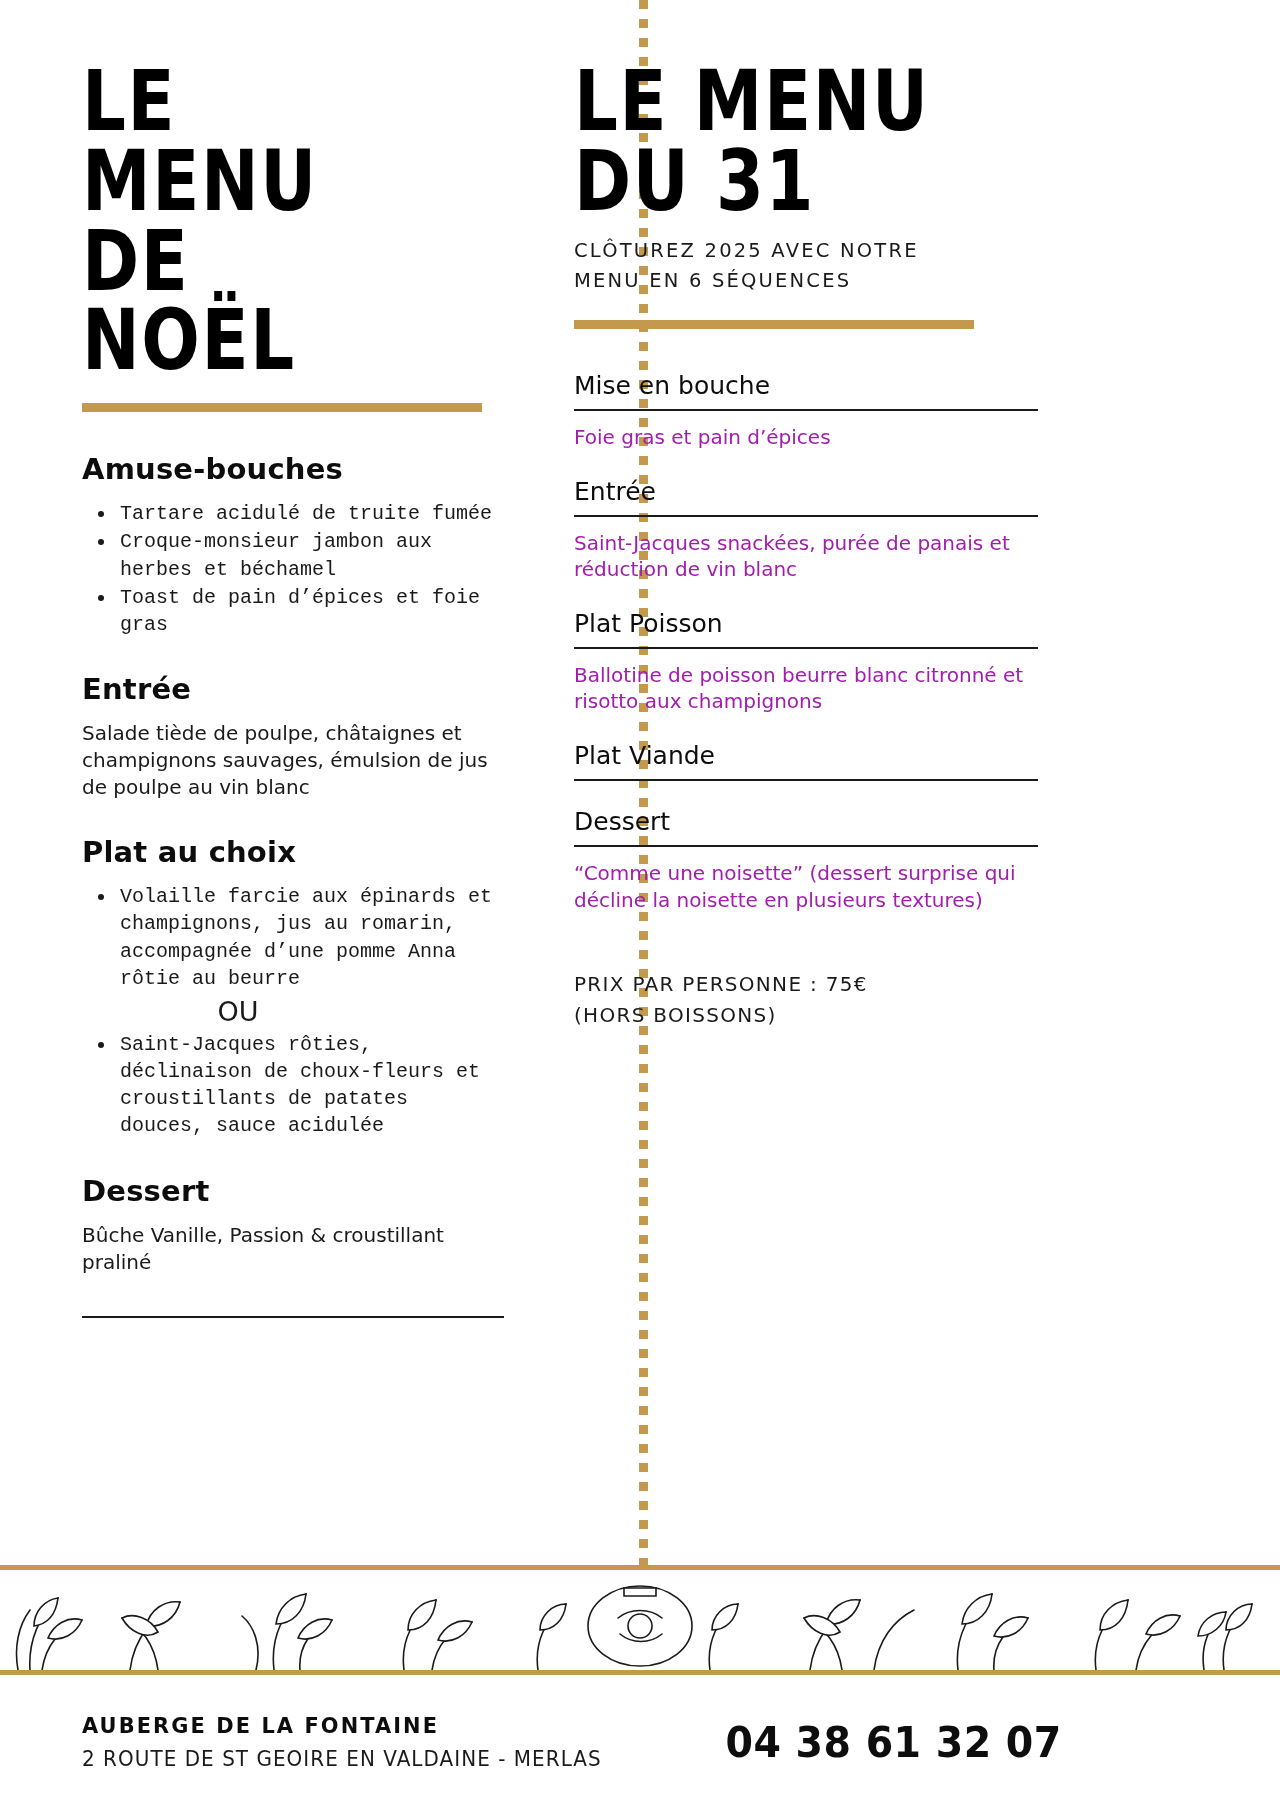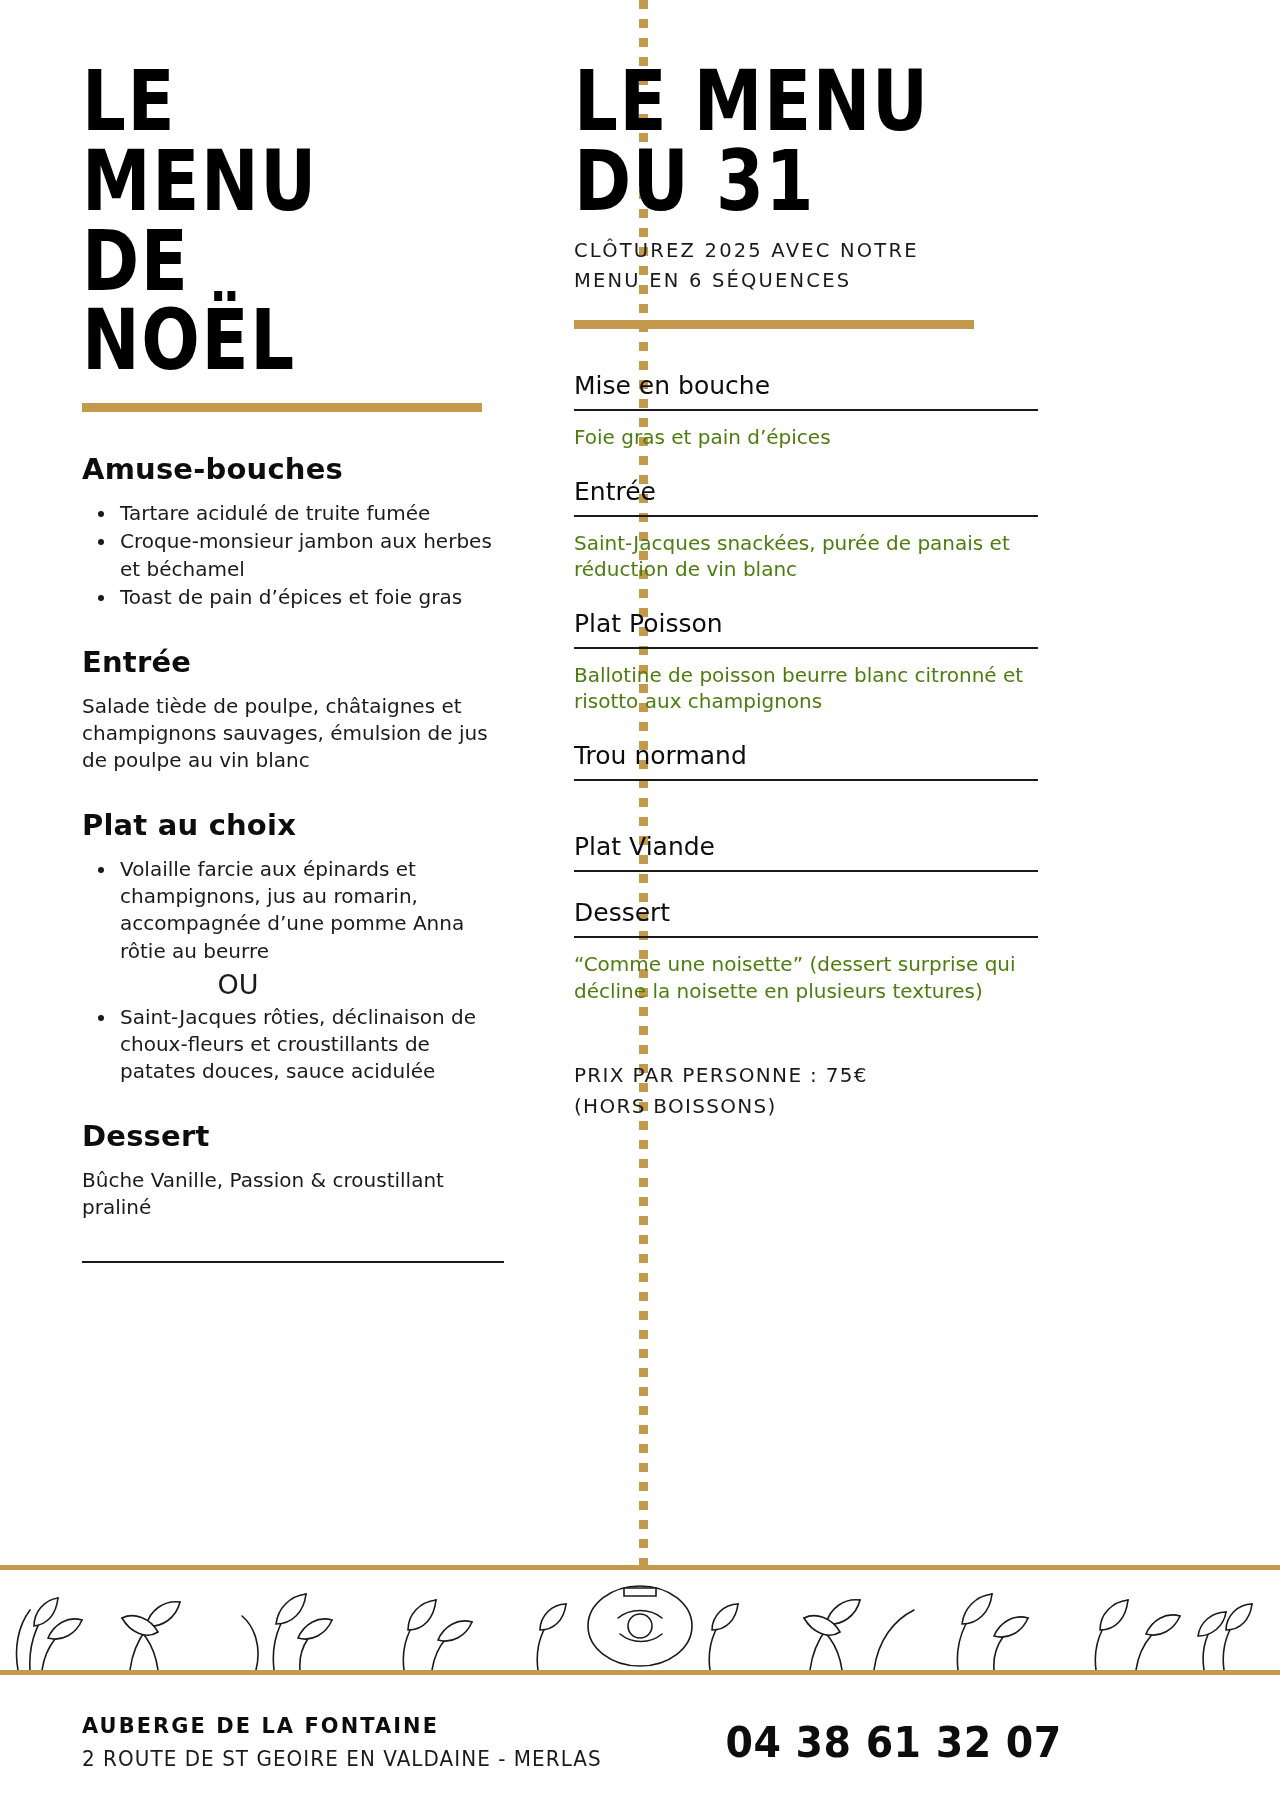--- a/index.html
+++ b/index.html
@@ -108,20 +108,21 @@
     font-size: 20px;
     line-height: 1.35;
     color: #1a1a1a;
     font-weight: 400;
   }
 
   ul.l-list {
     list-style: none;
     margin: 0;
     padding: 0;
+    font-family: Liberation Mono, monospace;
   }
   ul.l-list li {
     position: relative;
     padding-left: 38px;
     font-size: 20px;
     line-height: 1.36;
     color: #1a1a1a;
     margin-bottom: 1px;
   }
   ul.l-list li::before {
@@ -171,21 +172,21 @@
   .r-rule {
     height: 2px;
     background: #1a1a1a;
     width: 100%;
     margin-bottom: 13px;
   }
 
   .r-body {
     font-size: 20px;
     line-height: 1.33;
-    color: #4d7c0f;
+    color: #a21caf;
   }
 
   .r-empty { height: 12px; }
 
   .price-right {
     font-size: 20px;
     letter-spacing: 1.3px;
     line-height: 1.55;
     color: #1a1a1a;
     white-space: pre-line;
@@ -312,25 +313,20 @@
         <div class="r-rule"></div>
         <div class="r-body">Saint-Jacques snackées, purée de panais et réduction de vin blanc</div>
       </div>
 
       <div class="r-section">
         <div class="r-heading">Plat Poisson</div>
         <div class="r-rule"></div>
         <div class="r-body">Ballotine de poisson beurre blanc citronné et risotto aux champignons</div>
       </div>
 
-      <div class="r-section">
-        <div class="r-heading">Trou normand</div>
-        <div class="r-rule"></div>
-        <div class="r-body r-empty"></div>
-      </div>
 
       <div class="r-section">
         <div class="r-heading">Plat Viande</div>
         <div class="r-rule"></div>
       </div>
 
       <div class="r-section">
         <div class="r-heading">Dessert</div>
         <div class="r-rule"></div>
         <div class="r-body">“Comme une noisette” (dessert surprise qui décline la noisette en plusieurs textures)</div>

